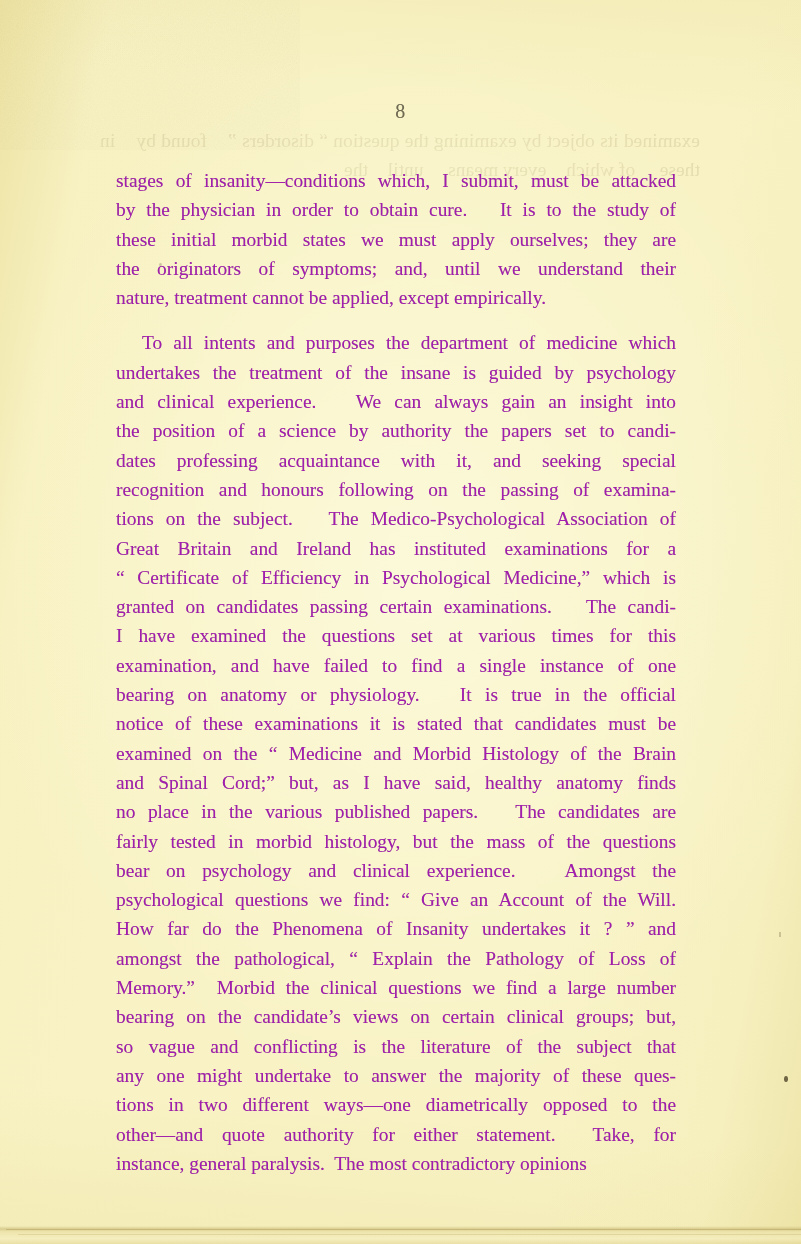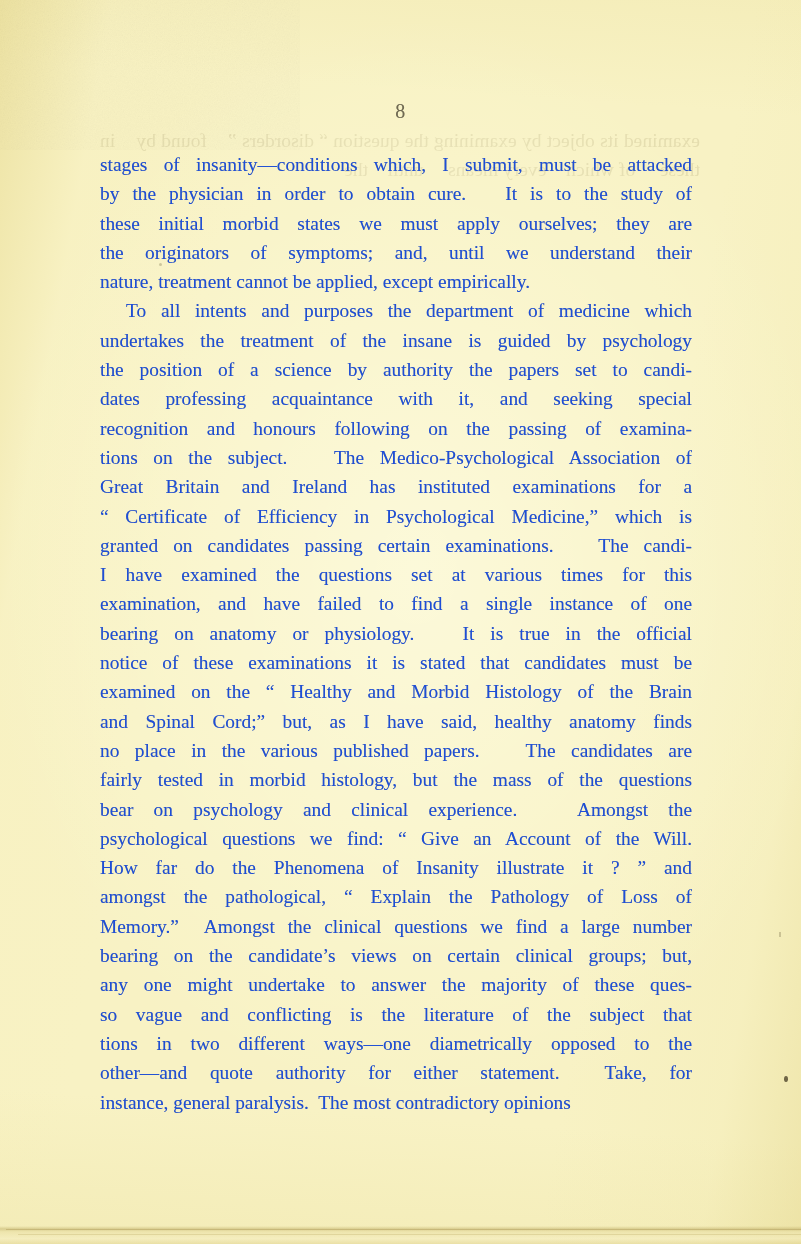--- a/index.html
+++ b/index.html
@@ -139,24 +139,24 @@
   }
 
   #text-block {
     position: absolute;
     left: 100px;
     top: 150px;
     width: 592px;
   }
 
   .para {
-    margin: 0;
+    margin: 16px;
     font-size: 19.4px;
     line-height: 29.3px;
-    color: #1d4ed8;
+    color: #a21caf;
     text-align: justify;
     text-justify: inter-word;
   }
 
   .para .ln {
     display: block;
     text-align: justify;
     text-align-last: justify;
     white-space: pre;
   }
@@ -193,43 +193,44 @@
       <p class="para">
         <span class="ln">stages of insanity—conditions which, I submit, must be attacked</span>
         <span class="ln">by the physician in order to obtain cure.   It is to the study of</span>
         <span class="ln">these initial morbid states we must apply ourselves; they are</span>
         <span class="ln">the originators of symptoms; and, until we understand their</span>
         <span class="ln last">nature, treatment cannot be applied, except empirically.</span>
       </p>
       <p class="para">
         <span class="ln" style="text-indent: 26px;">To all intents and purposes the department of medicine which</span>
         <span class="ln">undertakes the treatment of the insane is guided by psychology</span>
+        <span class="ln">and clinical experience.   We can always gain an insight into</span>
         <span class="ln">the position of a science by authority the papers set to candi-</span>
         <span class="ln">dates professing acquaintance with it, and seeking special</span>
         <span class="ln">recognition and honours following on the passing of examina-</span>
         <span class="ln">tions on the subject.   The Medico-Psychological Association of</span>
         <span class="ln">Great Britain and Ireland has instituted examinations for a</span>
         <span class="ln">“ Certificate of Efficiency in Psychological Medicine,” which is</span>
         <span class="ln">granted on candidates passing certain examinations.   The candi-</span>
         <span class="ln">I have examined the questions set at various times for this</span>
         <span class="ln">examination, and have failed to find a single instance of one</span>
         <span class="ln">bearing on anatomy or physiology.   It is true in the official</span>
         <span class="ln">notice of these examinations it is stated that candidates must be</span>
-        <span class="ln">examined on the “ Healthy and Morbid Histology of the Brain</span>
+        <span class="ln">examined on the “ Medicine and Morbid Histology of the Brain</span>
         <span class="ln">and Spinal Cord;” but, as I have said, healthy anatomy finds</span>
         <span class="ln">no place in the various published papers.   The candidates are</span>
         <span class="ln">fairly tested in morbid histology, but the mass of the questions</span>
         <span class="ln">bear on psychology and clinical experience.   Amongst the</span>
         <span class="ln">psychological questions we find: “ Give an Account of the Will.</span>
-        <span class="ln">How far do the Phenomena of Insanity illustrate it ? ” and</span>
+        <span class="ln">How far do the Phenomena of Insanity undertakes it ? ” and</span>
         <span class="ln">amongst the pathological, “ Explain the Pathology of Loss of</span>
-        <span class="ln">Memory.”  Amongst the clinical questions we find a large number</span>
+        <span class="ln">Memory.”  Morbid the clinical questions we find a large number</span>
         <span class="ln">bearing on the candidate’s views on certain clinical groups; but,</span>
+        <span class="ln">so vague and conflicting is the literature of the subject that</span>
         <span class="ln">any one might undertake to answer the majority of these ques-</span>
-        <span class="ln">so vague and conflicting is the literature of the subject that</span>
         <span class="ln">tions in two different ways—one diametrically opposed to the</span>
         <span class="ln">other—and quote authority for either statement.  Take, for</span>
         <span class="ln last">instance, general paralysis.  The most contradictory opinions</span>
       </p>
     </div>
 
   <div id="margin-speck"></div>
   <div id="margin-speck-2"></div>
   <div id="margin-speck-3"></div>
 

